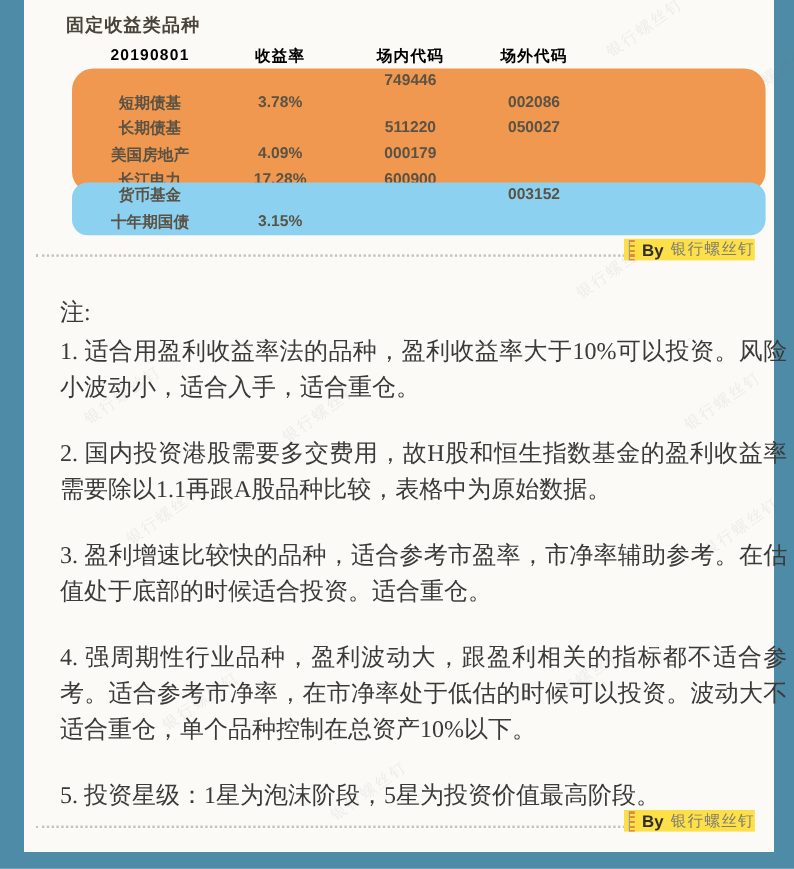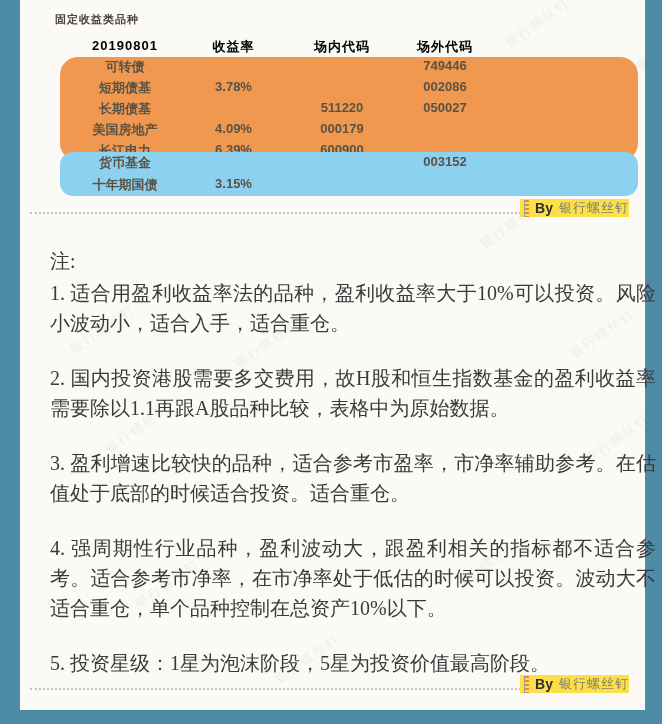--- a/index.html
+++ b/index.html
@@ -4,21 +4,21 @@
 <style>
   * { margin:0; padding:0; box-sizing:border-box; }
   body { font-family:"Liberation Sans", sans-serif; }
   .canvas { position:relative; width:662px; height:724px; background:#4E8BA6; overflow:hidden; }
   .content { position:absolute; left:20px; top:0; width:625px; height:710px; background:#FBFAF6; }
 
   
   .wm { position:absolute; font-size:13px; color:#777; opacity:0.10; transform:rotate(-35deg); white-space:nowrap; letter-spacing:2px; pointer-events:none; }
 
   
-  .tbl-title { position:absolute; left:35px; top:12px; font-size:11px; font-weight:bold; color:#4A443B; letter-spacing:1px; }
+  .tbl-title { position:absolute; left:35px; top:12px; font-size:15px; font-weight:bold; color:#4A443B; letter-spacing:1px; }
   .grid-row { display:grid; grid-template-columns:130px 87px 130px 76px; }
   .grid-row span { text-align:center; font-size:13px; font-weight:bold; color:#564F44; white-space:nowrap; overflow:visible; }
   .tbl-header { position:absolute; left:40px; top:38px; width:580px; }
   .tbl-header span { color:#000000; letter-spacing:1px; }
   .block { position:absolute; left:40px; width:578px; display:flex; flex-direction:column; justify-content:space-around; }
   .block-orange { top:57px; height:104px; background:#F0984F; border-radius:18px; }
   .block-blue { top:152px; height:44px; background:#8CD1F0; border-radius:13px; }
   .block .grid-row { width:580px; margin-left:0; }
   .block .grid-row span { color:#5A5244; }
 
@@ -64,21 +64,20 @@
 
     <div class="tbl-header grid-row">
       <span>20190801</span>
       <span>收益率</span>
       <span>场内代码</span>
       <span>场外代码</span>
     </div>
 
     <div class="block block-orange">
       <div class="grid-row">
-        <span>可转债</span>
         <span></span>
         <span></span>
         <span>749446</span>
       </div>
       <div class="grid-row">
         <span>短期债基</span>
         <span>3.78%</span>
         <span></span>
         <span>002086</span>
       </div>
@@ -88,21 +87,21 @@
         <span>511220</span>
         <span>050027</span>
       </div>
       <div class="grid-row">
         <span>美国房地产</span>
         <span>4.09%</span>
         <span>000179</span>
       </div>
       <div class="grid-row">
         <span>长江电力</span>
-        <span>6.39%</span>
+        <span>17.28%</span>
         <span>600900</span>
         <span></span>
       </div>
     </div>
 
     <div class="block block-blue">
       <div class="grid-row">
         <span>货币基金</span>
         <span></span>
         <span></span>

